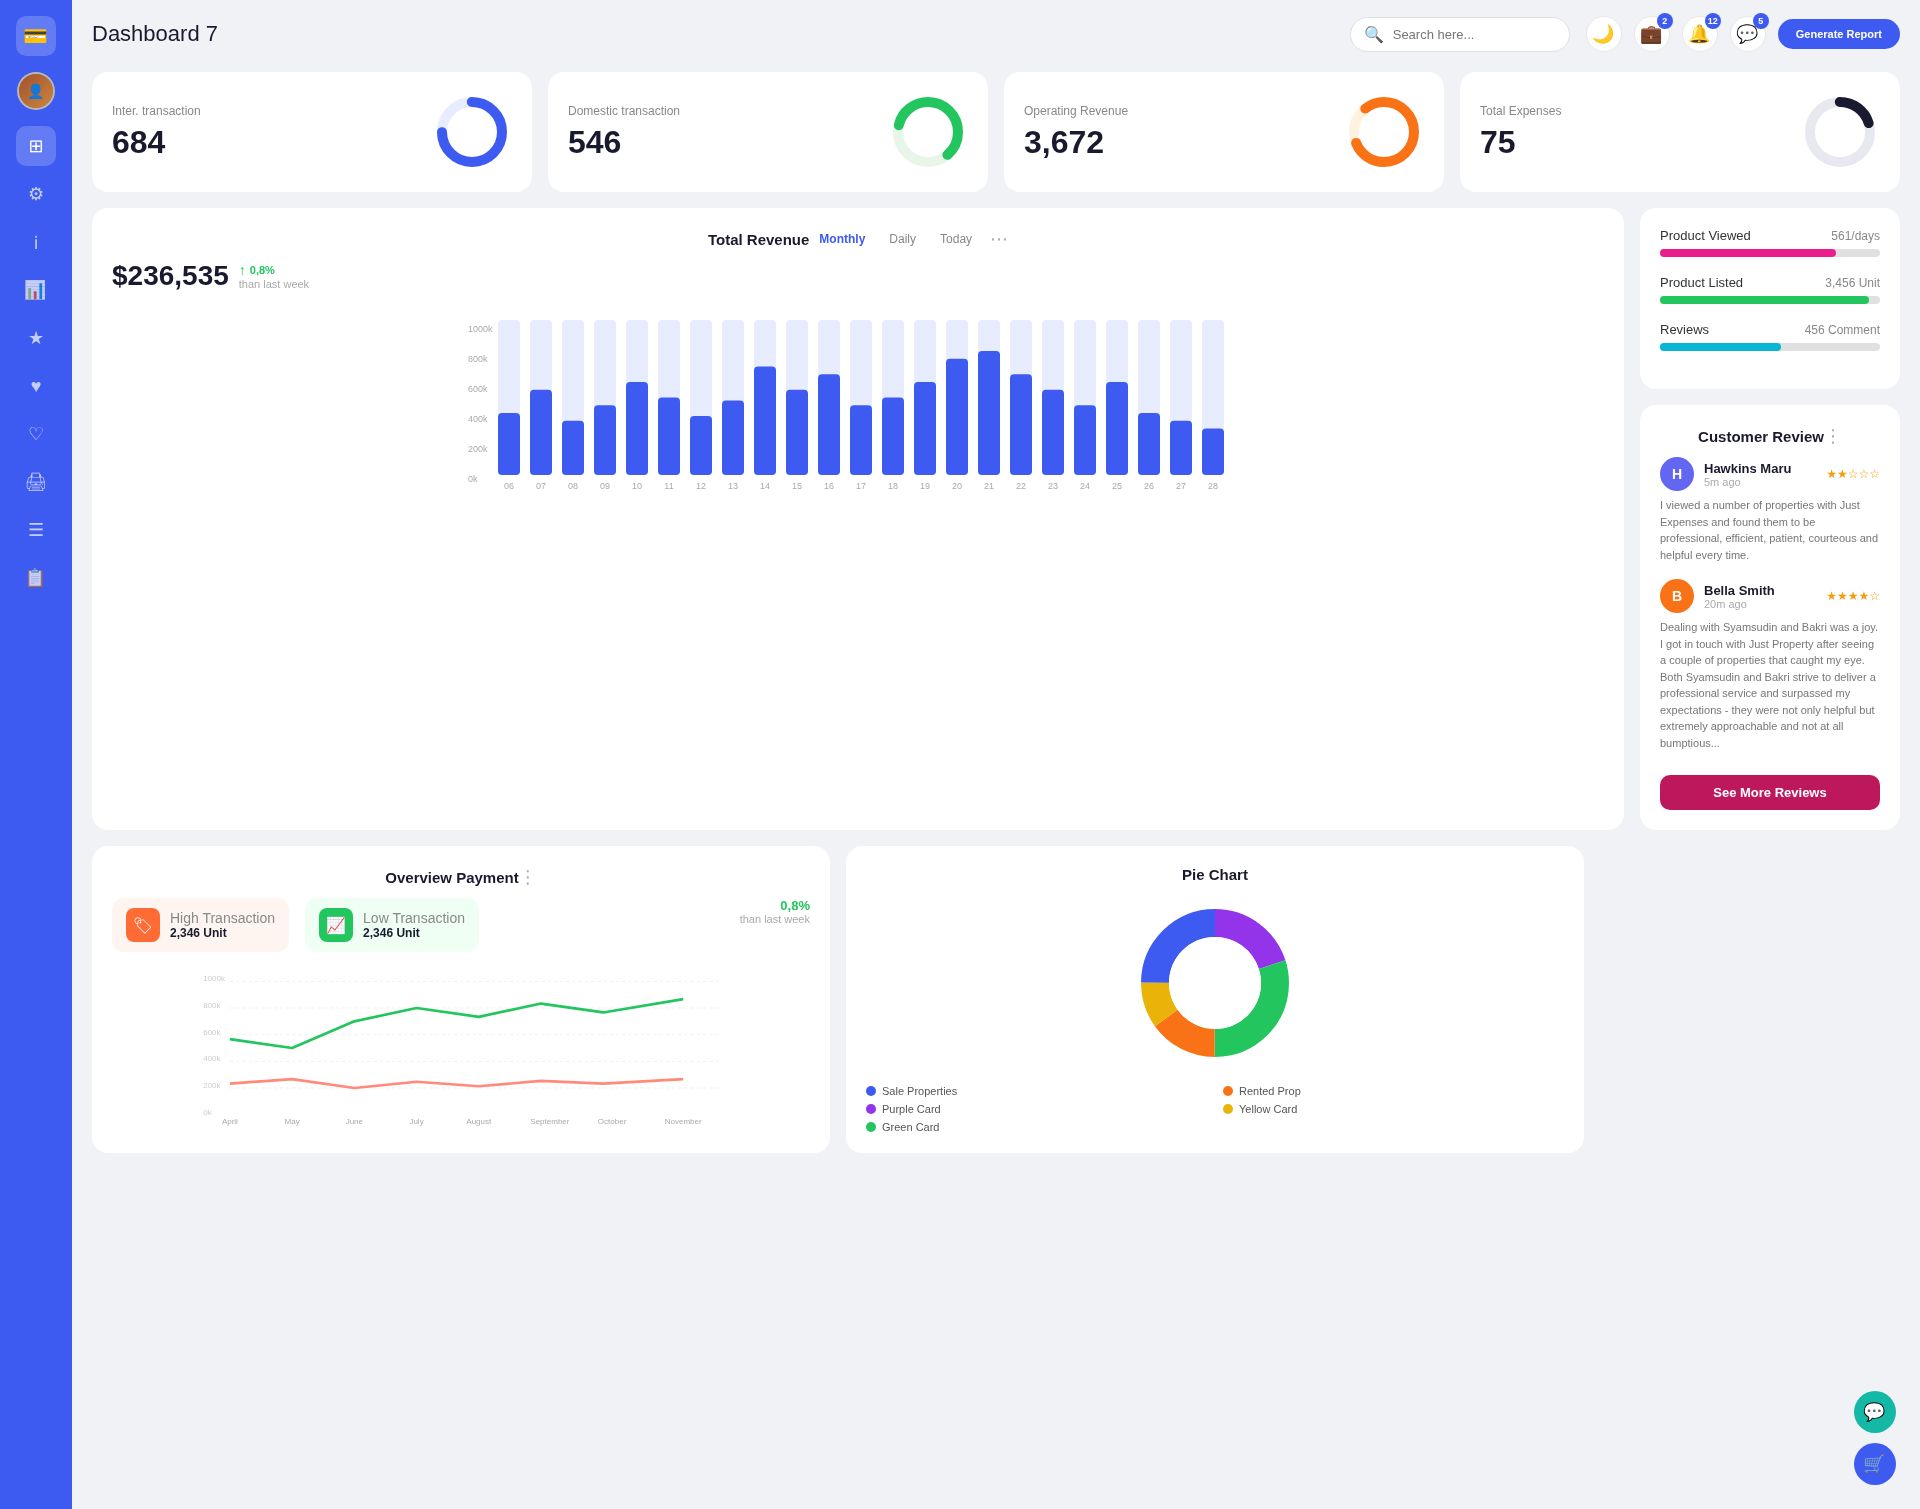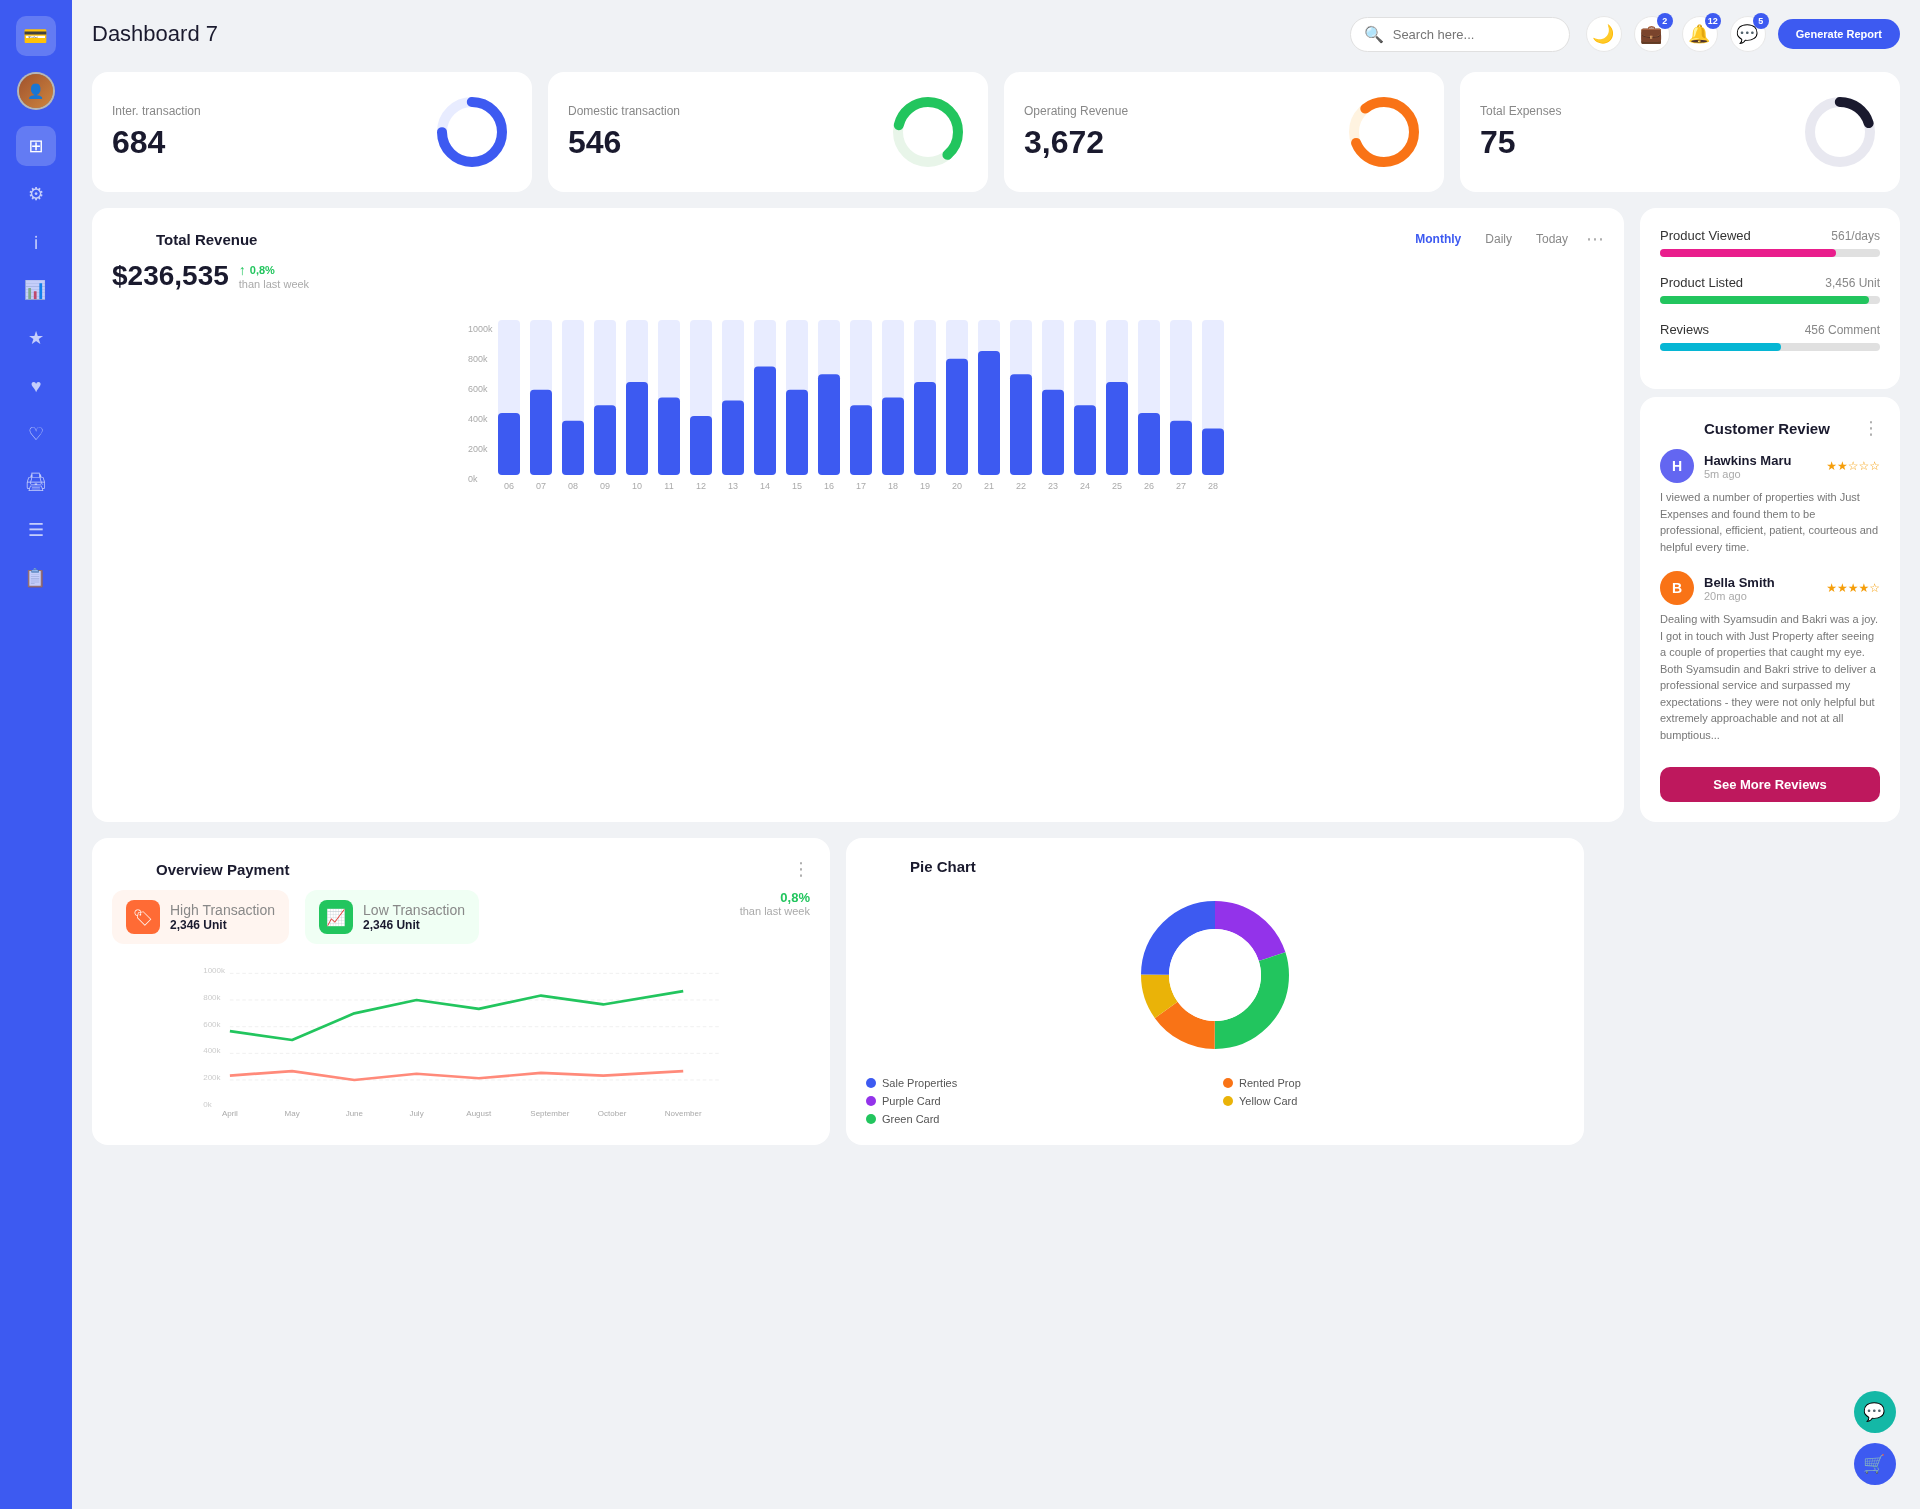--- a/index.html
+++ b/index.html
@@ -149,23 +149,22 @@
 
     .panel {
       background: white;
       border-radius: 16px;
       padding: 20px;
     }
 
     .panel-header {
       display: flex;
       align-items: center;
-      justify-content: space-between;
+      justify-content: center;
       margin-bottom: 10px;
-      margin-left: 44px;
     }
     .panel-title { font-size: 15px; font-weight: 700; color: #1a1a2e; }
 
     
     .revenue-value { font-size: 28px; font-weight: 700; color: #1a1a2e; }
     .revenue-change { display: flex; align-items: center; gap: 4px; }
     .revenue-pct { font-size: 11px; color: #22c55e; font-weight: 600; }
     .revenue-sub { font-size: 11px; color: #aaa; }
 
     .tab-group { display: flex; align-items: center; gap: 4px; }
@@ -261,21 +260,21 @@
     }
     .float-btn {
       width: 42px; height: 42px; border-radius: 50%;
       display: flex; align-items: center; justify-content: center;
       cursor: pointer; font-size: 18px; color: white;
     }
     .float-btn.teal { background: #14b8a6; }
     .float-btn.blue { background: #3d5af1; }
 
     .right-panels {
-      display: flex; flex-direction: column; gap: 8px;
+      display: flex; flex-direction: column; gap: 16px;
     }
   </style>
 </head>
 <body>
 
 <div class="sidebar">
   <div class="sidebar-logo">
     <span>💳</span>
   </div>
   <div class="sidebar-avatar">

